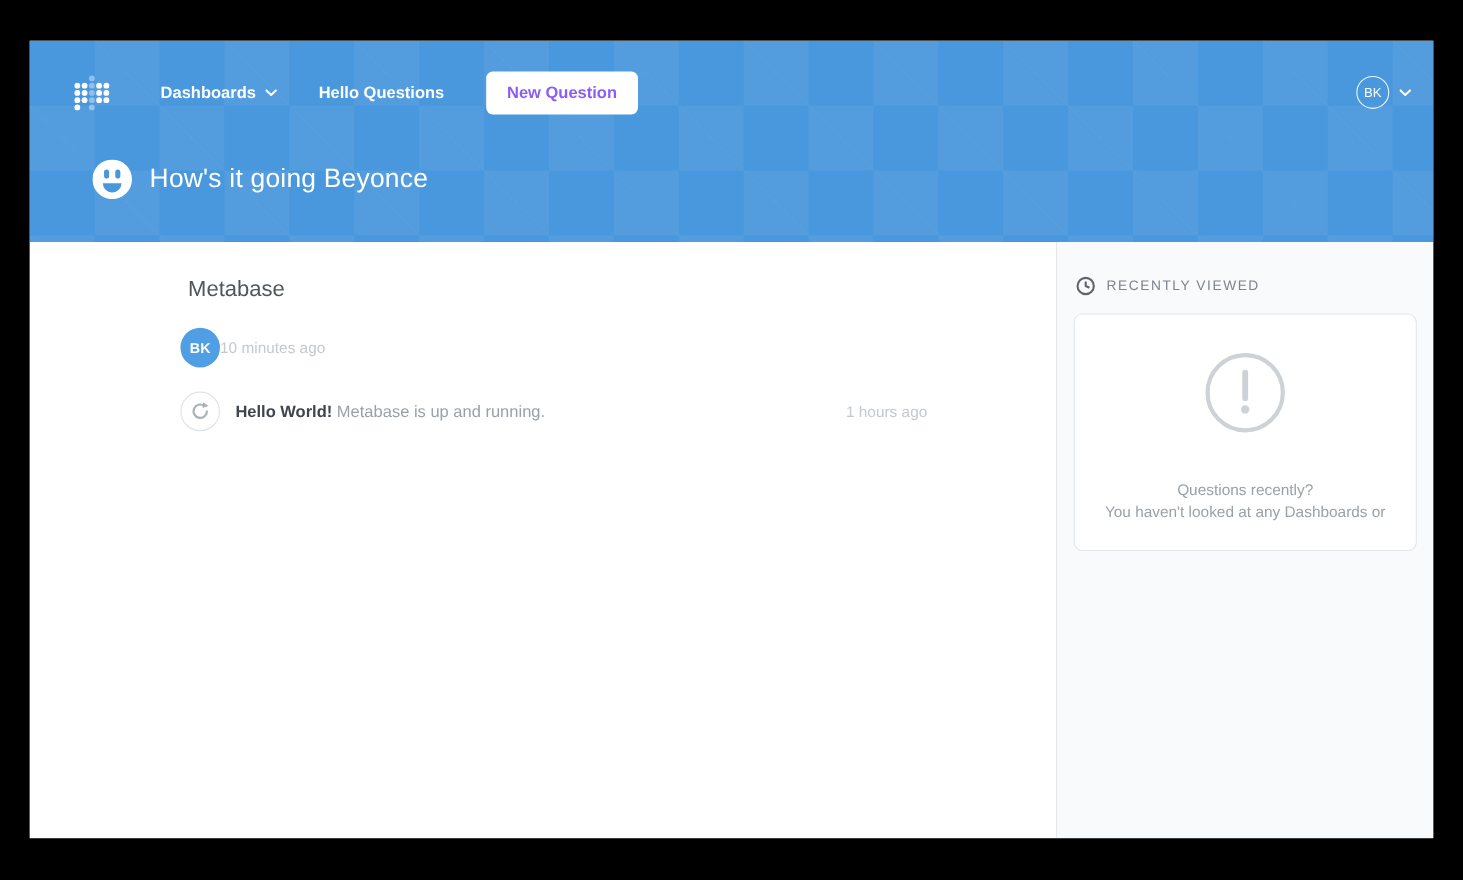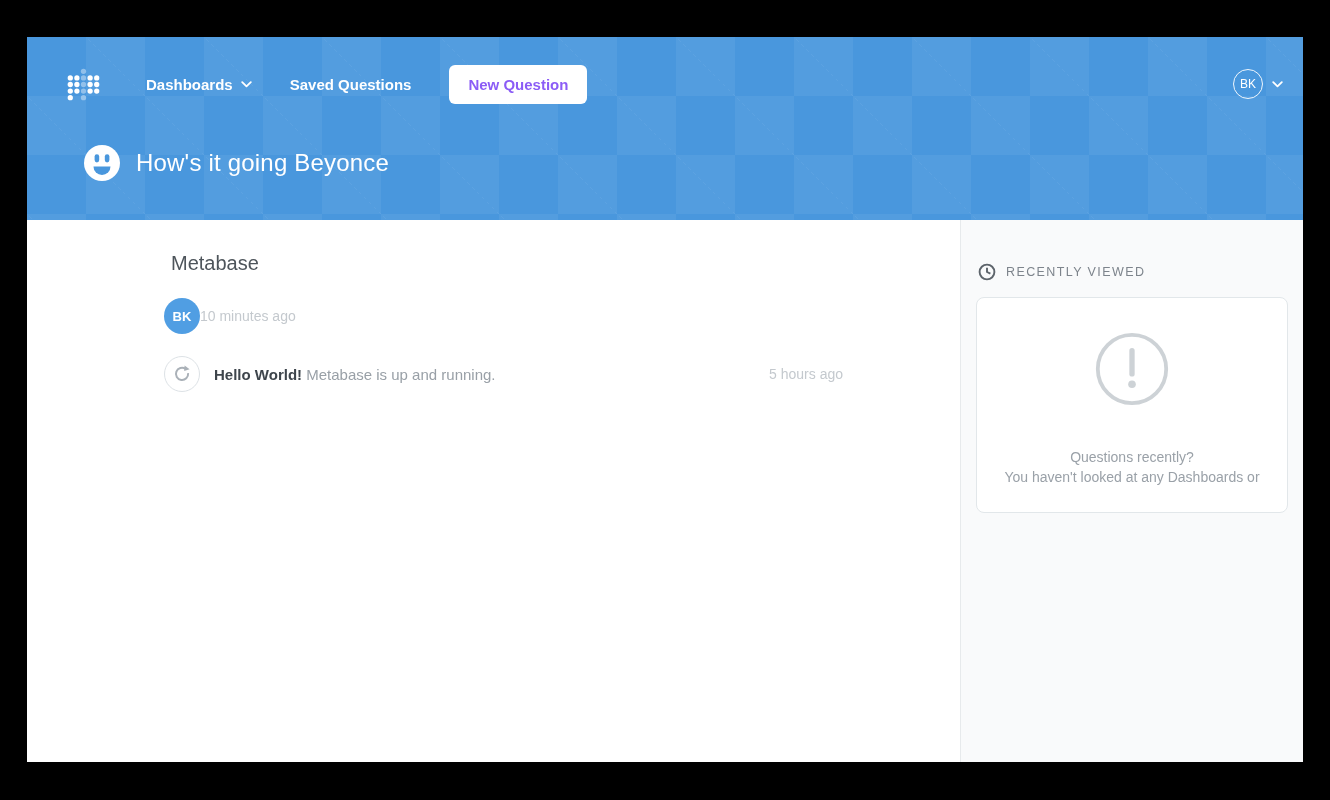--- a/index.html
+++ b/index.html
@@ -60,21 +60,21 @@
   .row-text { flex: 1; margin-left: 14px; font-size: 15px; color: #99a0a7; }
   .row-text .actor { font-weight: 700; color: #3e454c; }
   .timestamp { font-size: 14px; color: #c4c9ce; white-space: nowrap; }
 
   
   aside.sidebar {
     width: 343px; flex: 0 0 343px;
     background: #f9fafb; border-left: 1px solid #e7eaec;
     padding: 31px 15px 0 15px;
   }
-  .sidebar-header { display: flex; align-items: center; gap: 10px; padding-left: 2px; margin-top: 12px; }
+  .sidebar-header { display: flex; align-items: center; gap: 10px; padding-left: 2px; }
   .sidebar-title { font-size: 12.5px; color: #7d848c; letter-spacing: 1.4px; }
   .empty-card {
     margin-top: 16px; height: 216px;
     background: #fff; border: 1px solid #e2e7ea; border-radius: 8px;
     display: flex; flex-direction: column; align-items: center;
     padding: 33px 20px 0 20px; text-align: center;
   }
   .empty-text { margin-top: 40px; font-size: 14px; color: #9aa1a8; line-height: 1.45; }
   .empty-text span { display: block; }
 </style>
@@ -114,21 +114,21 @@
       </button>
 
       <div class="nav-item">
         <span>Dashboards</span>
         <svg width="11" height="7" viewBox="0 0 11 7">
           <polyline points="1.2,1.2 5.5,5.4 9.8,1.2" fill="none" stroke="#ffffff" stroke-width="1.8" stroke-linecap="round" stroke-linejoin="round"></polyline>
         </svg>
       </div>
 
       <div class="nav-item">
-        <span>Saved Questions</span>
+        <span>Hello Questions</span>
       </div>
 
       <button class="new-question-btn">New Question</button>
 
       <div class="nav-right">
         <div class="user-avatar">BK</div>
         <svg width="11" height="7" viewBox="0 0 11 7">
           <polyline points="1.2,1.2 5.5,5.4 9.8,1.2" fill="none" stroke="#ffffff" stroke-width="1.8" stroke-linecap="round" stroke-linejoin="round"></polyline>
         </svg>
       </div>
@@ -156,21 +156,21 @@
       </div>
 
       <div class="activity-row">
         <div class="row-avatar outline">
           <svg width="20" height="20" viewBox="0 0 20 20">
             <path d="M13.6 4.9 A 6.1 6.1 0 1 0 16.1 9.2" fill="none" stroke="#aab1b8" stroke-width="2"></path>
             <polygon points="12.6,1.6 17.6,5.2 12.2,6.9" fill="#aab1b8"></polygon>
           </svg>
         </div>
         <div class="row-text"><span class="actor">Hello World!</span><span> Metabase is up and running.</span></div>
-        <div class="timestamp">5 hours ago</div>
+        <div class="timestamp">1 hours ago</div>
       </div>
     </main>
 
     <aside class="sidebar">
       <div class="sidebar-header">
         <svg width="18" height="18" viewBox="0 0 18 18">
           <circle cx="9" cy="9" r="7.4" fill="none" stroke="#5d646b" stroke-width="1.9"></circle>
           <path d="M9 4.8 L9 9 L12.4 10.6" fill="none" stroke="#5d646b" stroke-width="1.9" stroke-linejoin="round"></path>
         </svg>
         <span class="sidebar-title">RECENTLY VIEWED</span>

